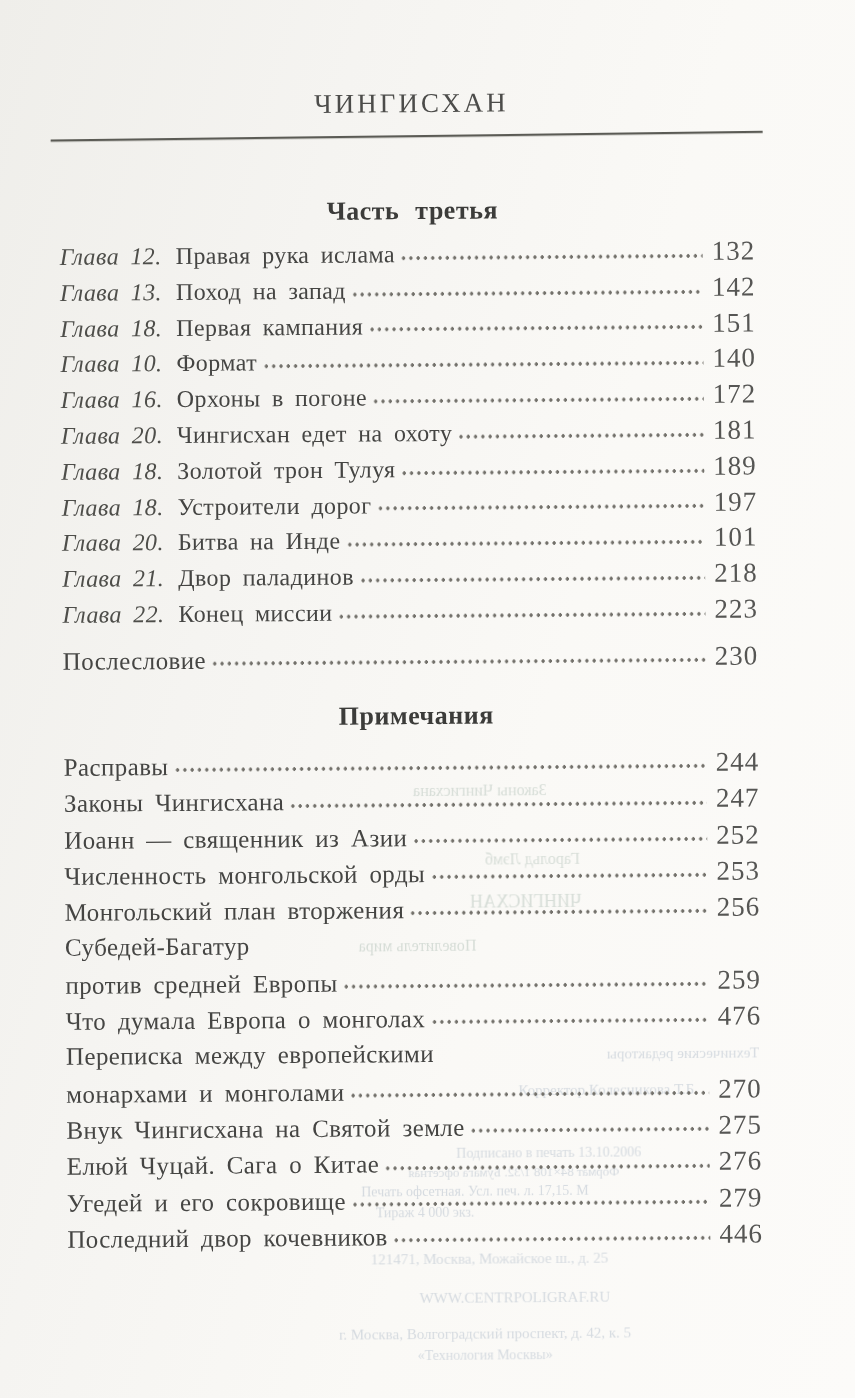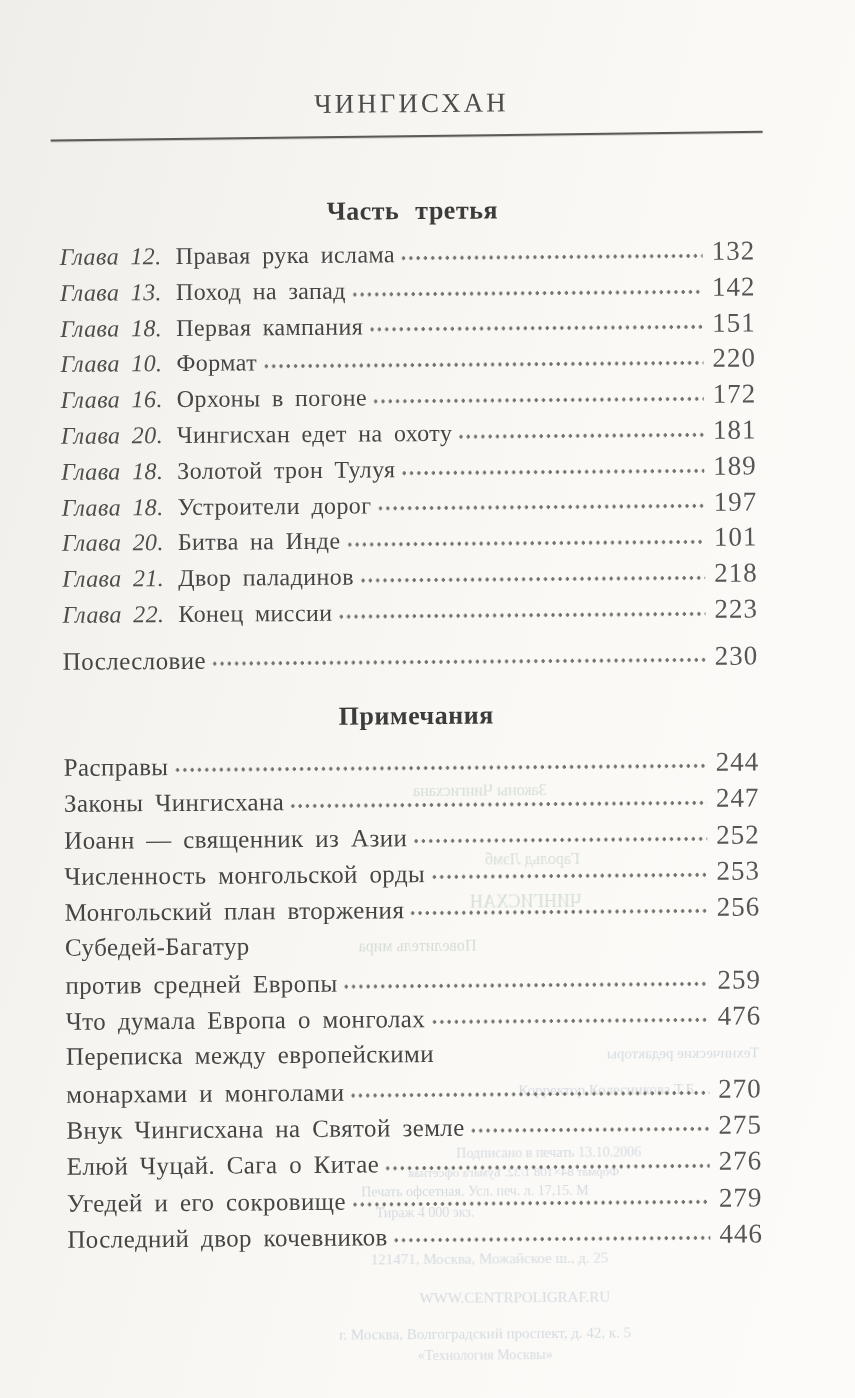--- a/index.html
+++ b/index.html
@@ -116,21 +116,21 @@
         <span class="chap-label">Глава 18.</span>
         <span class="row-title">Первая кампания</span>
         <span class="dots"></span>
         <span class="pageno">151</span>
       </div>
 
       <div class="row">
         <span class="chap-label">Глава 10.</span>
         <span class="row-title">Формат</span>
         <span class="dots"></span>
-        <span class="pageno">220</span>
+        <span class="pageno">140</span>
       </div>
 
       <div class="row">
         <span class="chap-label">Глава 16.</span>
         <span class="row-title">Орхоны в погоне</span>
         <span class="dots"></span>
         <span class="pageno">172</span>
       </div>
 
       <div class="row">

